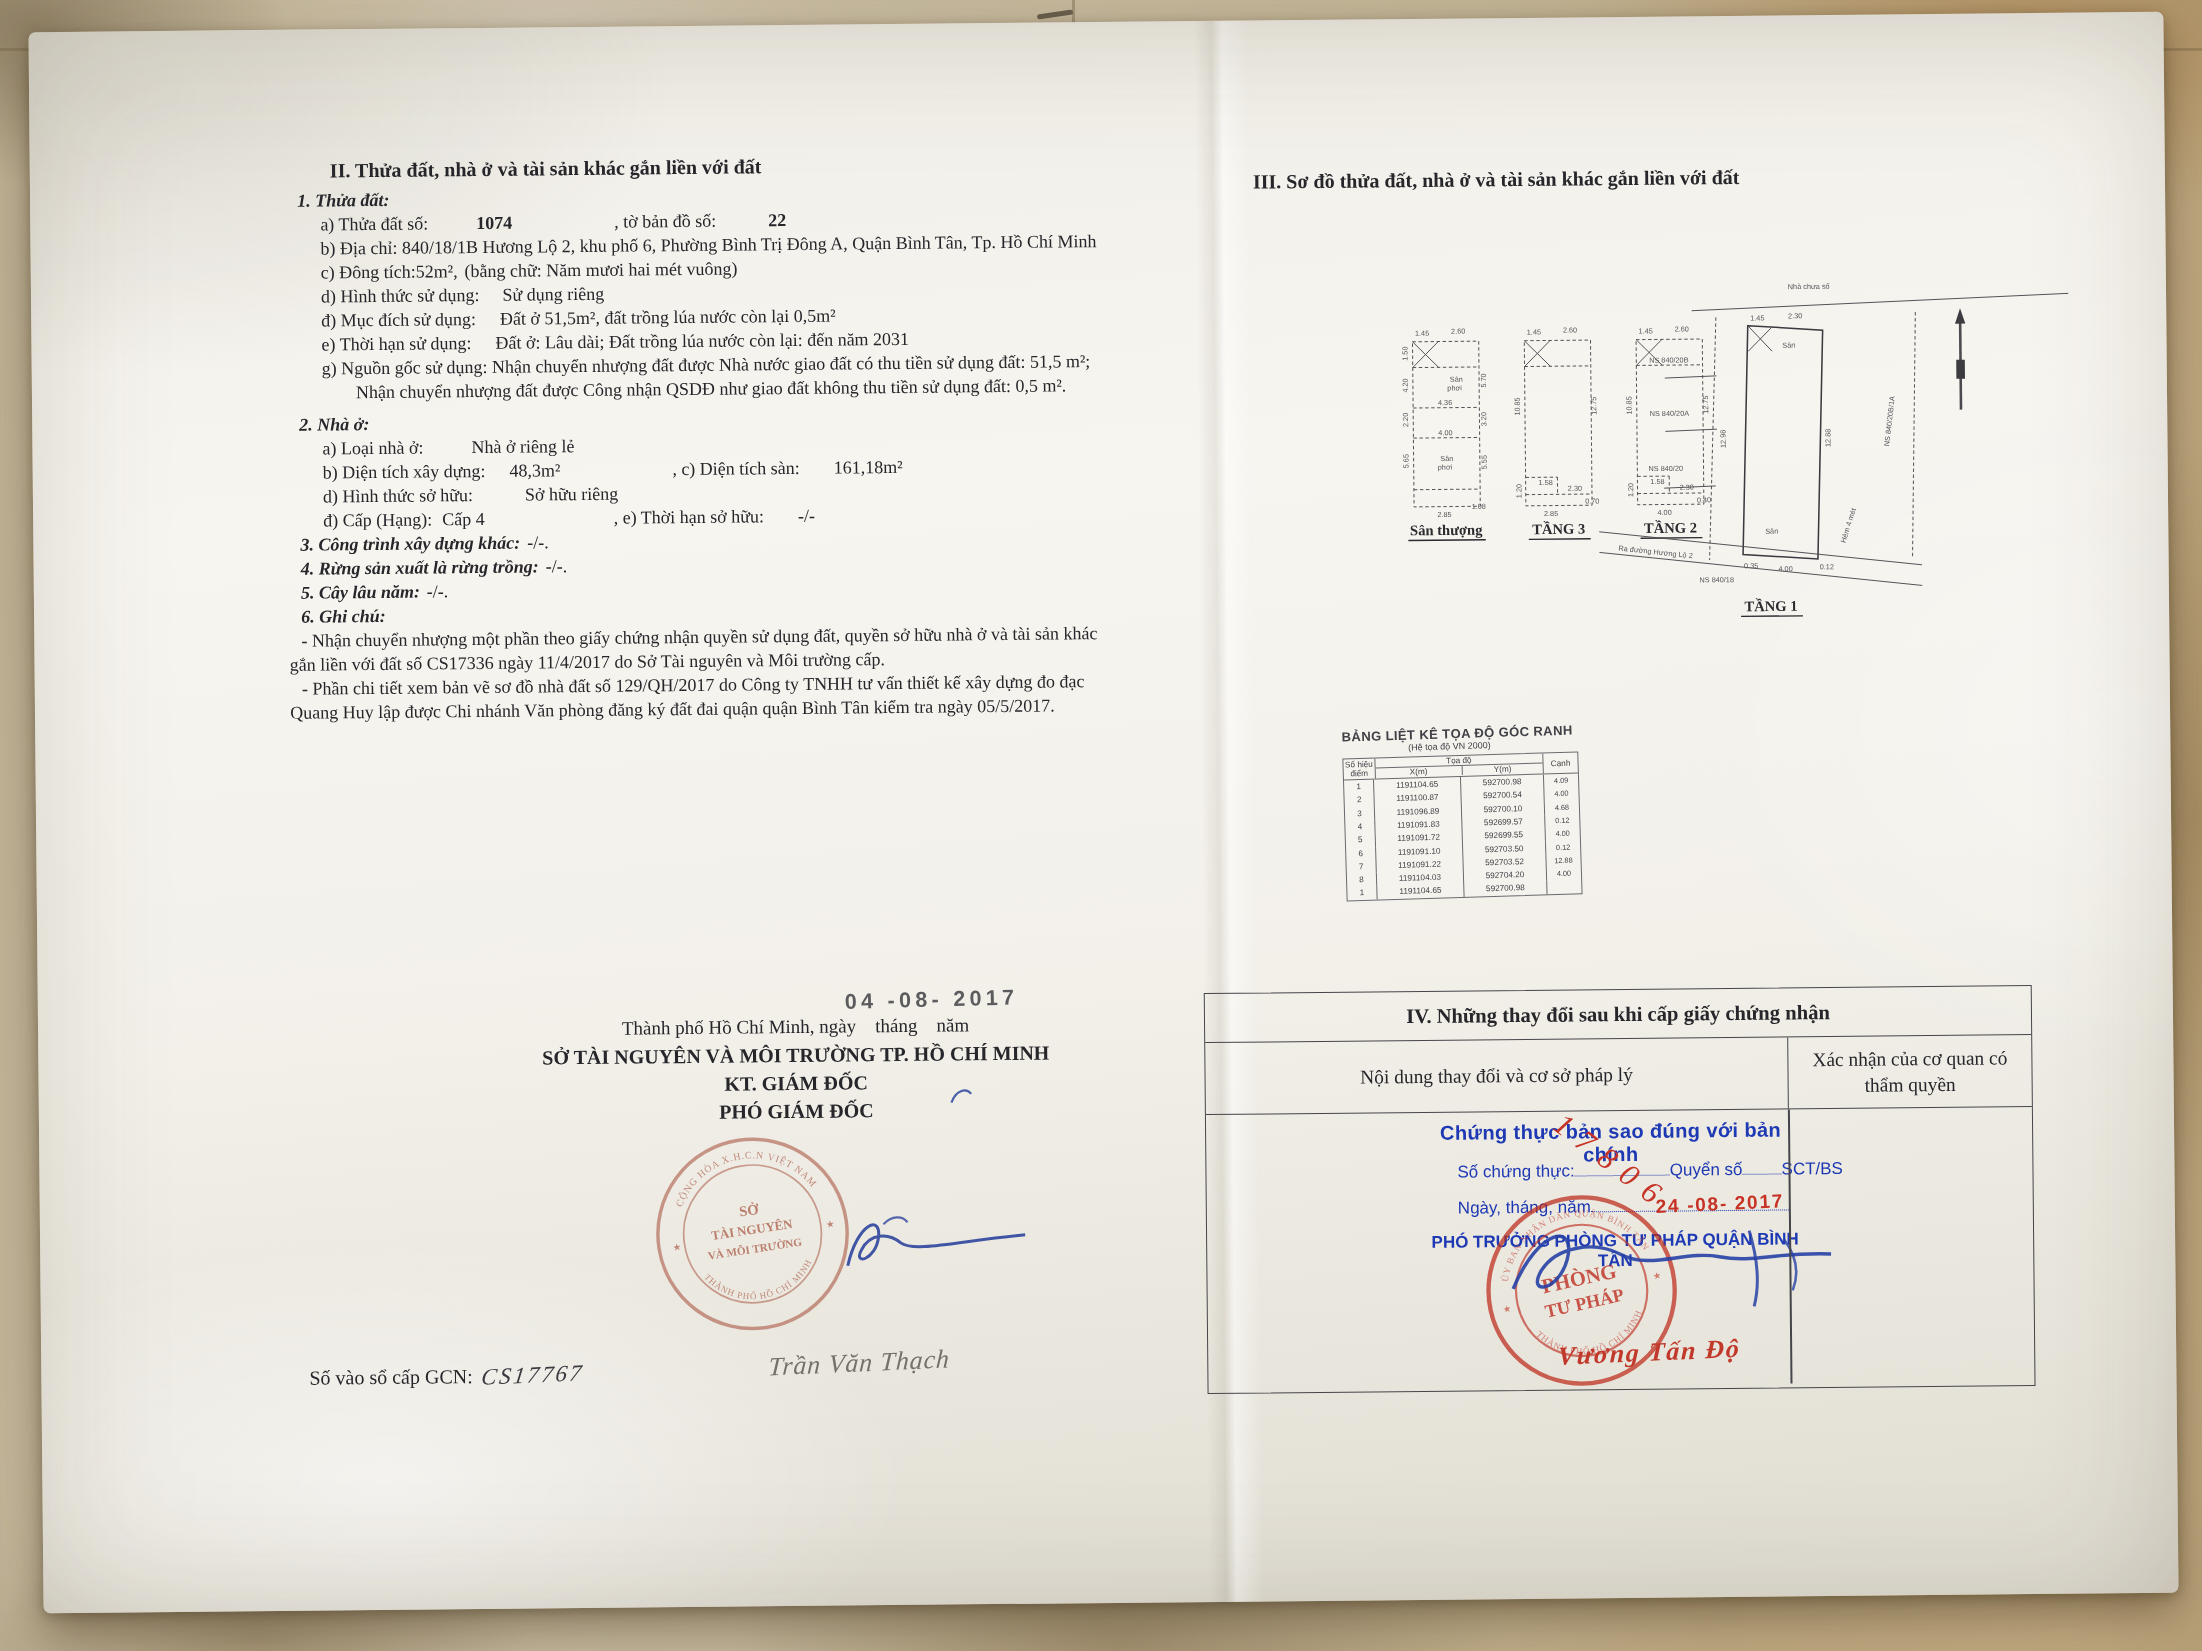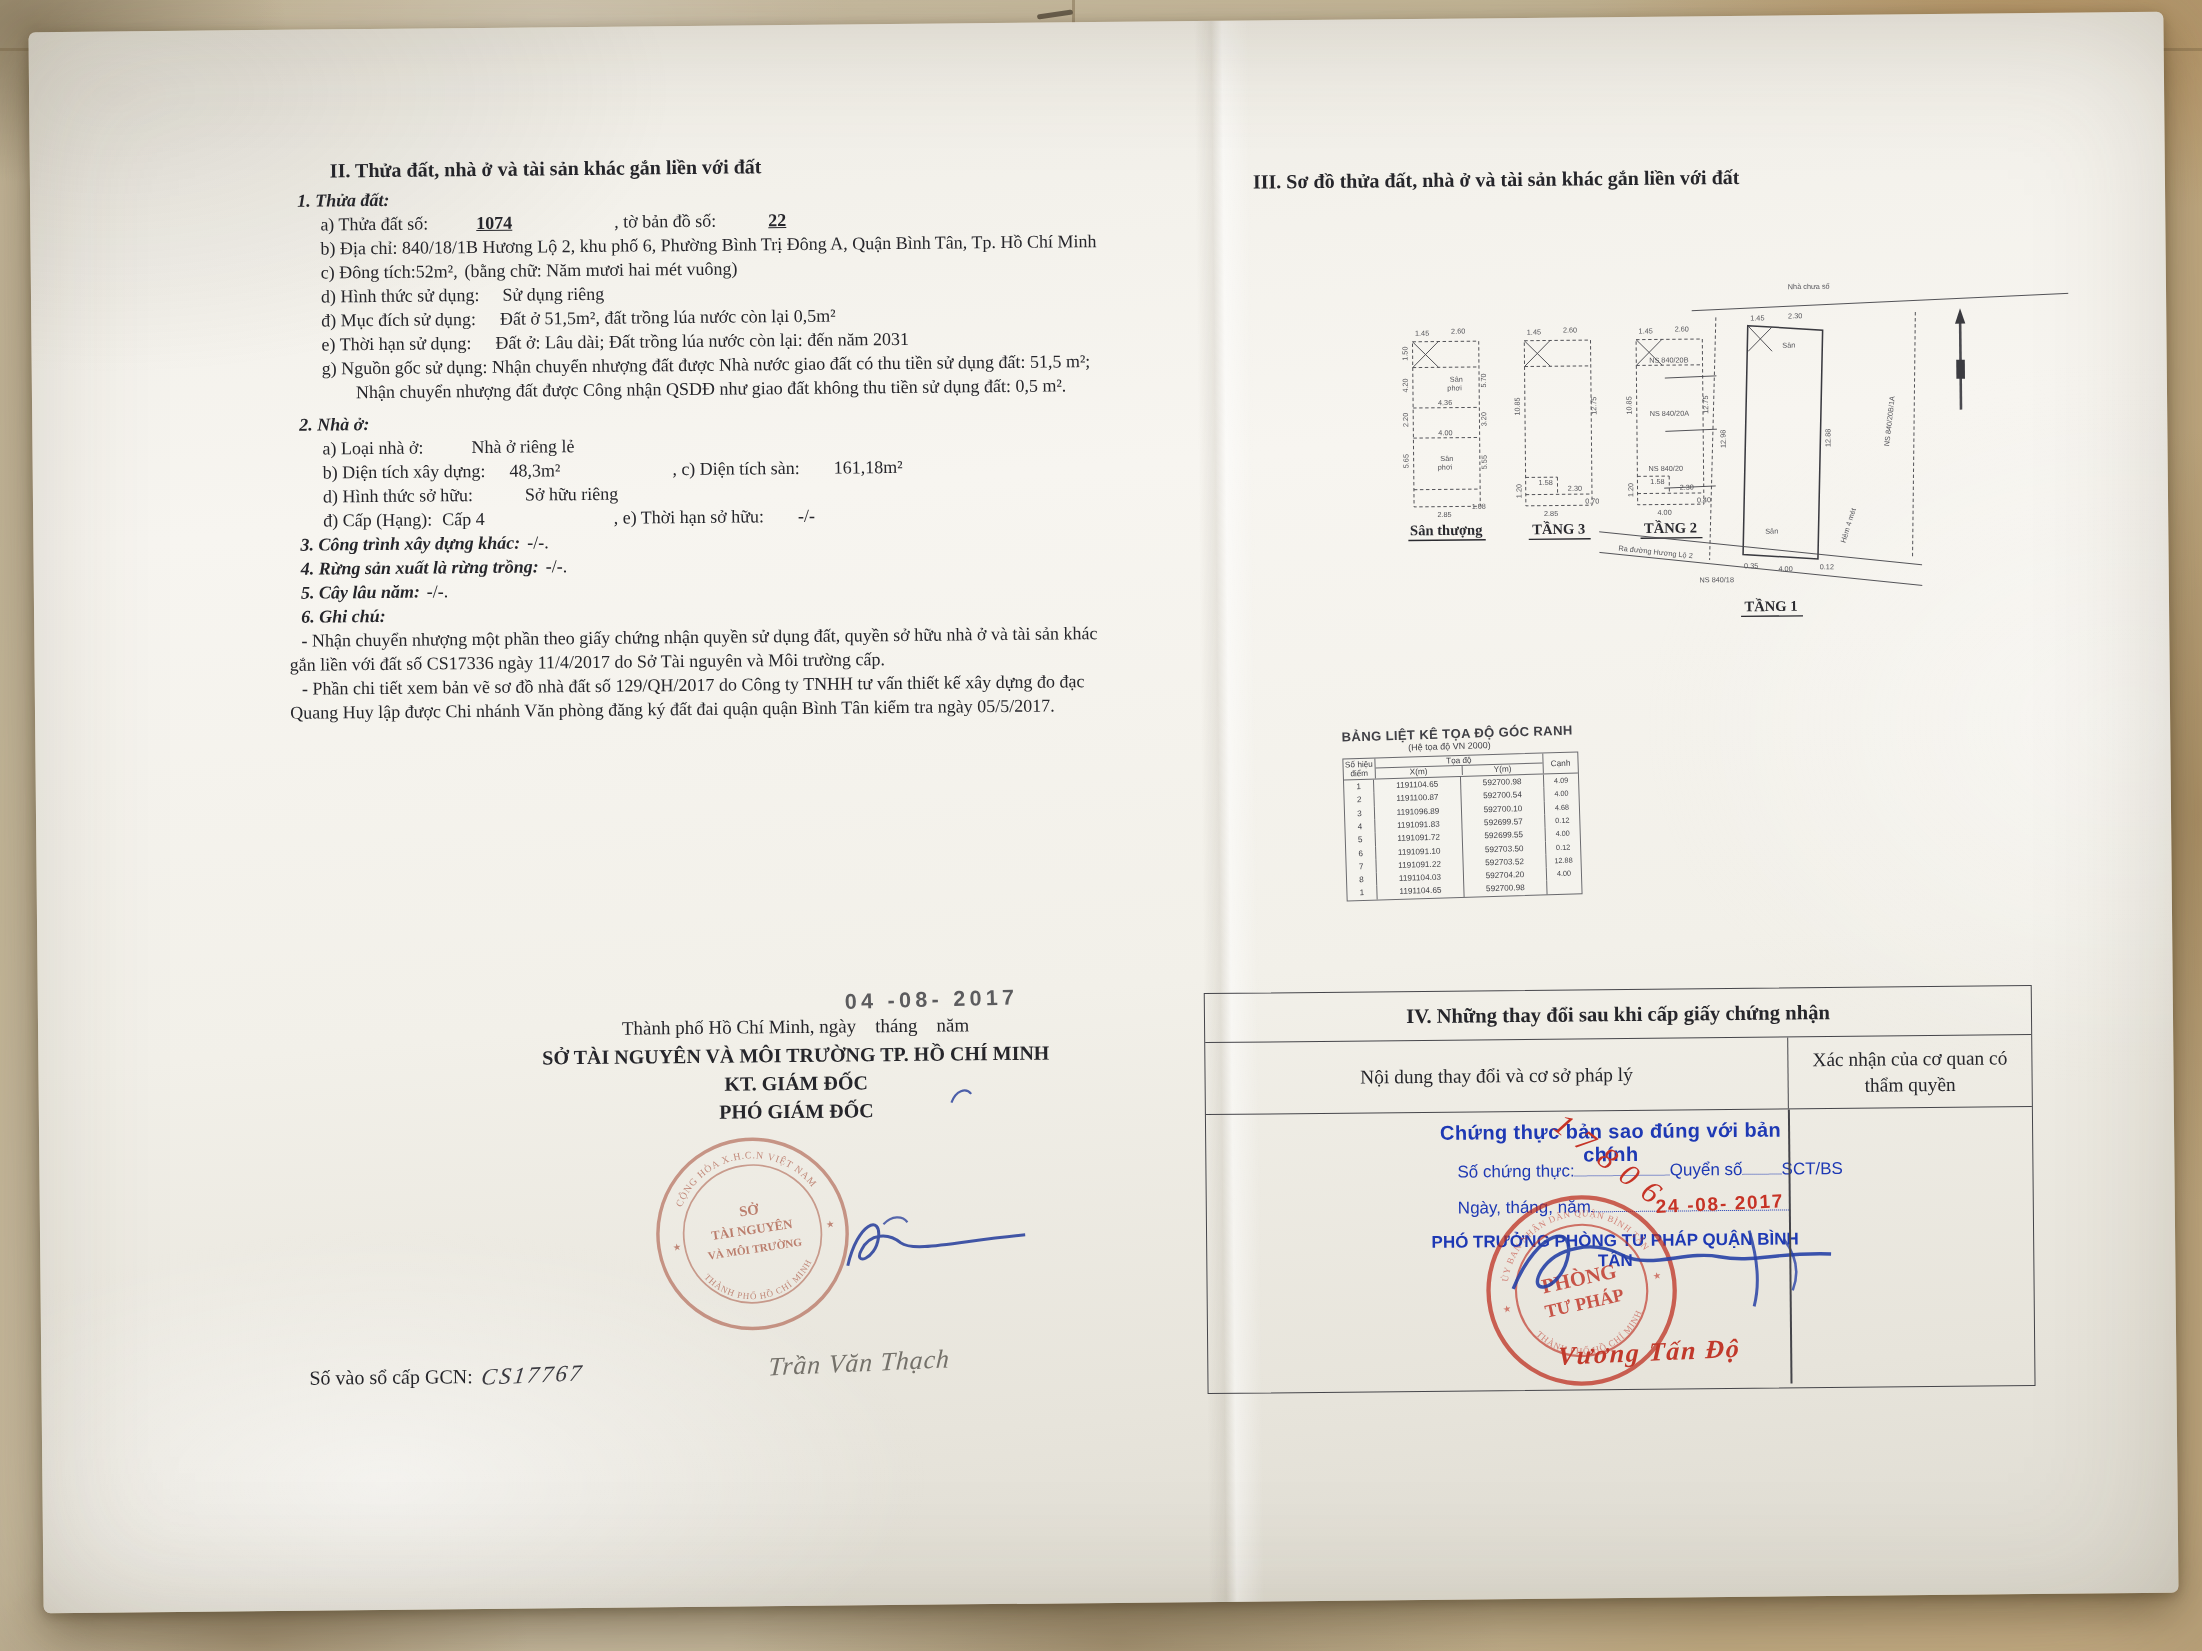--- a/index.html
+++ b/index.html
@@ -35,21 +35,21 @@
   .lp{position:absolute;left:250px;top:129px;width:819px;color:#26262b;font-size:18px;line-height:24px;}
   .t2{font-weight:bold;font-size:20px;margin-left:50px;margin-bottom:6px;}
   .hnum{font-weight:bold;font-style:italic;margin-left:17px;}
   .mt{margin-top:7.7px;}
   .ln{margin-left:40px;padding-left:34px;text-indent:-34px;}
   .note{margin-left:5.2px;text-indent:12px;}
   .iv-inline{font-style:normal;font-weight:normal;}
   .g1{margin-left:48px}.g2{margin-left:102px}.g3{margin-left:52px}.g4{}
   .g5{margin-left:6.9px}.g6{margin-left:23px}.g7{margin-left:24px}.g8{margin-left:112px}
   .g9{margin-left:10px}.g10{margin-left:129px}.g11{margin-left:34px}
-  .v{font-weight:bold;text-decoration:underline;}
+  .v{font-weight:bold;}
 
   
   .sign{position:absolute;left:482px;top:945px;width:551px;height:447px;text-align:center;color:#26262b;}
   .dstamp{position:absolute;left:325px;top:19px;font-family:"Liberation Sans",sans-serif;font-weight:bold;
     font-size:21.5px;letter-spacing:4.3px;color:#3c3c40;opacity:.82;transform:rotate(-1deg);white-space:nowrap;}
   .sline{position:absolute;left:0;width:100%;}
   .place{top:46px;font-size:19px;}
   .org{top:74px;font-weight:bold;font-size:20px;}
   .kt{top:102px;font-weight:bold;font-size:20px;}
   .dep{top:130px;font-weight:bold;font-size:20px;}

